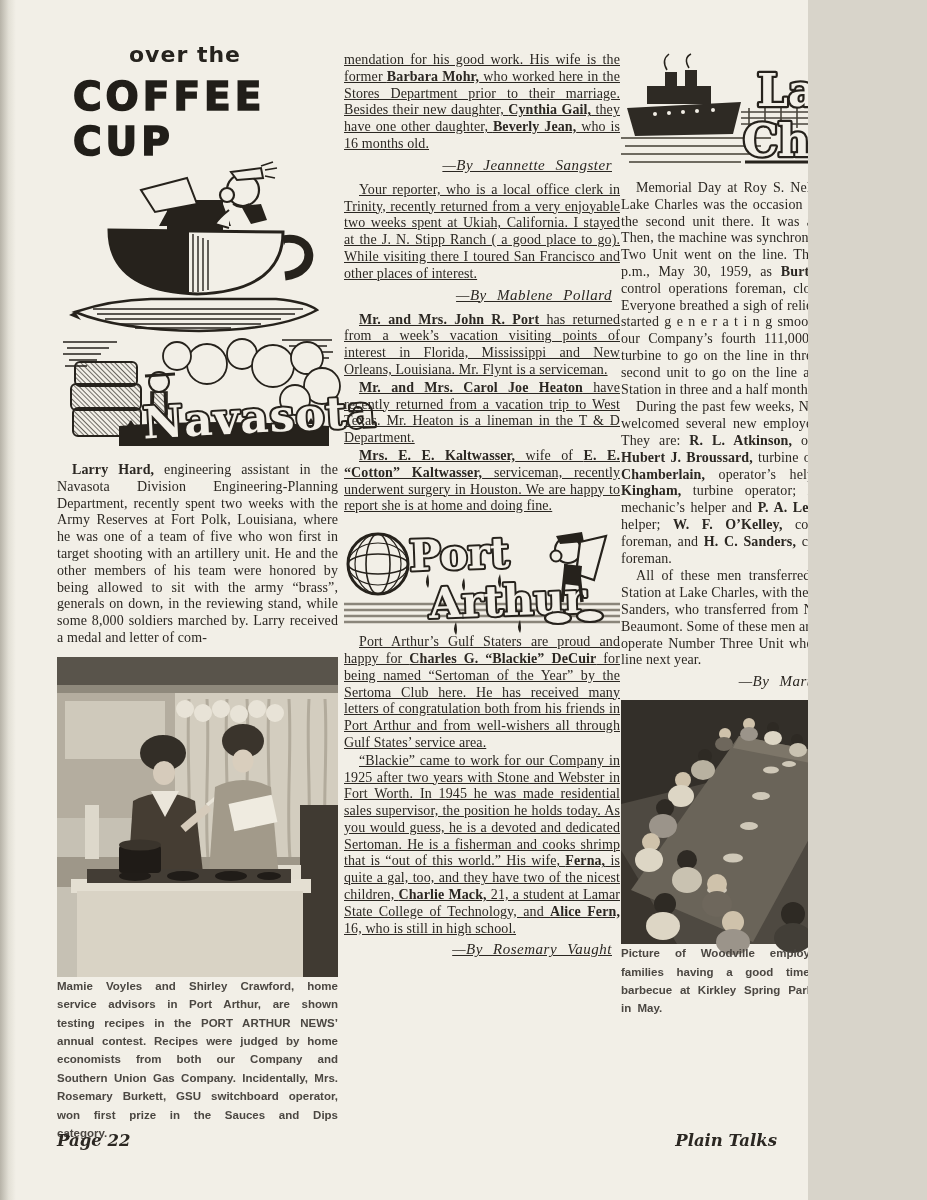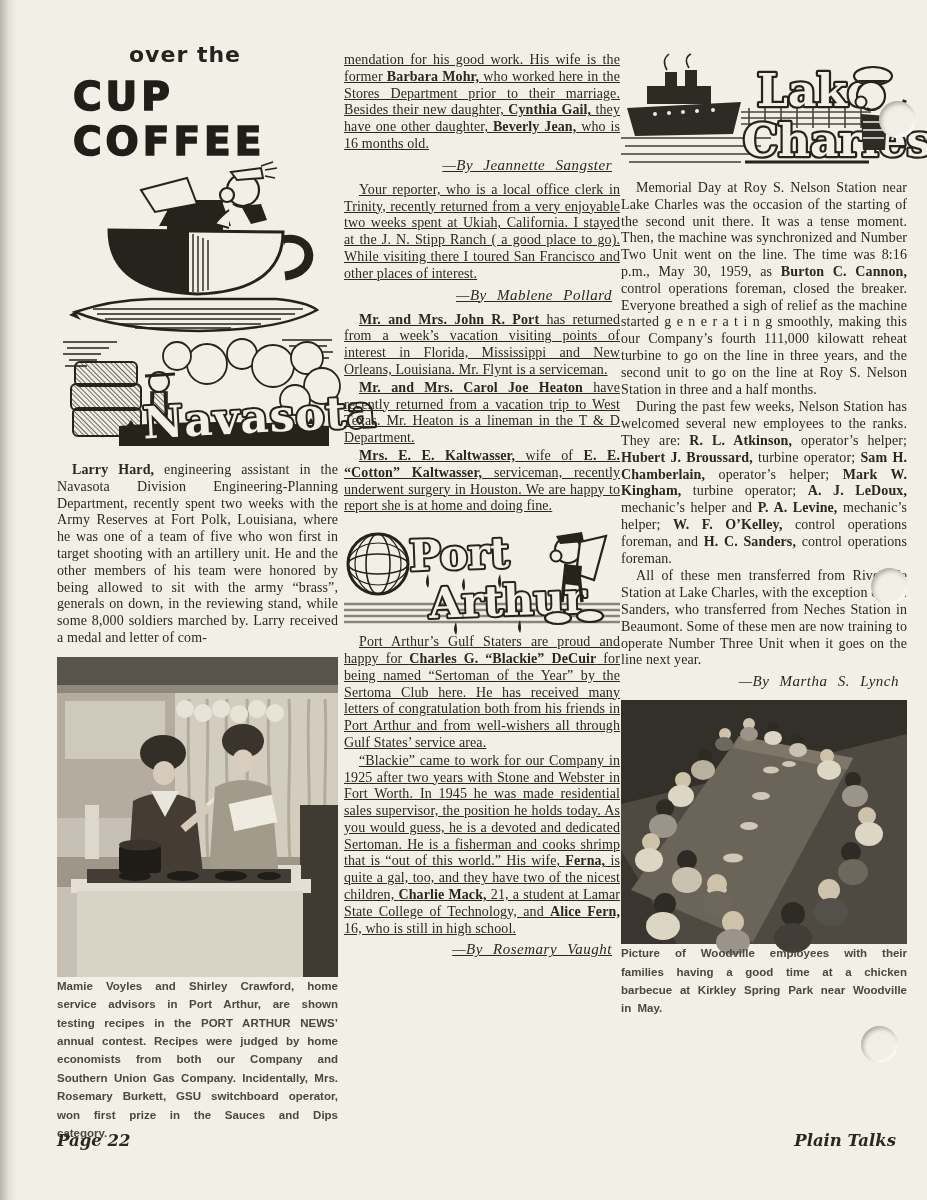--- a/index.html
+++ b/index.html
@@ -1,18 +1,18 @@
 <!DOCTYPE html>
 <html><head>
 <meta charset="utf-8">
 <style>
   * { margin:0; padding:0; box-sizing:border-box; }
   html,body { width:927px; height:1200px; }
   body { background:#d8d4ca; font-family:"Liberation Serif", serif; }
-  .page { position:relative; width:927px; height:1200px; background:#f2efe7; overflow:hidden; color:#2b2722; }
+  .page { position:relative; width:808px; height:1200px; background:#f2efe7; overflow:hidden; color:#2b2722; }
   .page::before { content:""; position:absolute; left:0; top:0; bottom:0; width:16px;
     background:linear-gradient(90deg,#b7b3a8,#e3e0d6 55%,rgba(255,255,255,0)); z-index:5; }
   .col { position:absolute; }
   #col1 { left:57px; top:42px; width:281px; }
   #col2 { left:344px; top:52px; width:276px;text-decoration:underline; }
   #col3 { left:621px; top:50px; width:286px; }
 
   .para { font-size:14px; line-height:1.2; text-align:justify; text-indent:15px;
           color:#2b2722; letter-spacing:0.1px; margin:0 0 1px 0; }
   .para.noindent { text-indent:0; }
@@ -49,22 +49,22 @@
 </head>
 <body>
 
 <div class="page">
 
   <div class="col" id="col1">
 
     <div class="masthead">
       <div class="kicker">over the</div>
       <div class="big-title">
+        <div>COFFEE</div>
         <div>CUP</div>
-        <div>COFFEE</div>
       </div>
 
       <svg class="cup-art" viewBox="0 0 252 176">
 
         <path d="M4 152 Q40 140 80 139 L205 139 Q236 142 246 150 Q210 170 128 171 Q48 170 4 152 Z" fill="#f2efe7" stroke="#26221c" stroke-width="2.5"></path>
         <path d="M4 152 L-2 155 L10 160" fill="#26221c"></path>
         <g stroke="#26221c" stroke-width="1.6">
           <path d="M22 149 H232"></path>
             <path d="M26 154 H224"></path>
             <path d="M34 159 H210"></path>

